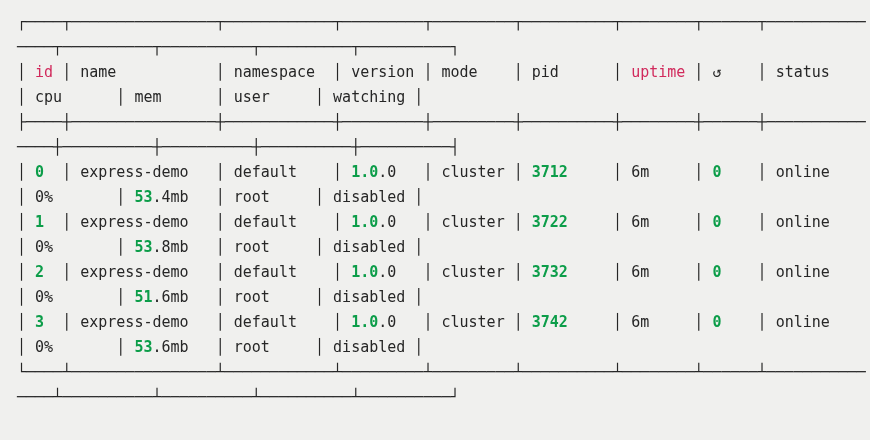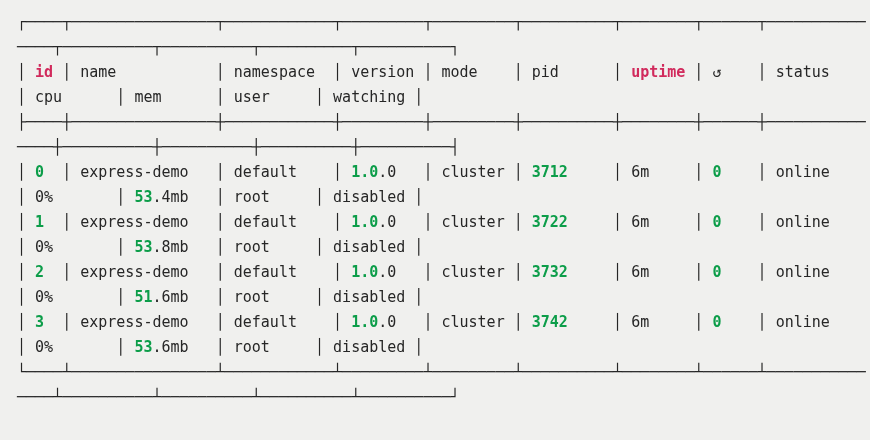--- a/index.html
+++ b/index.html
@@ -20,21 +20,21 @@
   }
   pre.screen{
     margin:0;
     padding:10px 0 0 17px;
     font-family:"DejaVu Sans Mono","Liberation Mono",monospace;
     font-size:15px;
     line-height:25px;
     color:var(--fg);
     white-space:pre;
   }
-  .seg-red{color:var(--red);font-weight:bold;text-align:right;}
+  .seg-red{color:var(--red);font-weight:normal;text-align:right;}
   .seg-green{color:var(--green);font-weight:bold;}
   .line{height:25px;}
 </style>
 </head>
 <body>
 
 <div class="terminal">
   <pre class="screen" id="screen"><div class="line"><span>┌────┬────────────────┬────────────┬─────────┬─────────┬──────────┬────────┬──────┬───────────</span></div><div class="line"><span>────┬──────────┬──────────┬──────────┬──────────┐</span></div><div class="line"><span>│</span><span> </span><span class="seg-red">id</span><span> │</span><span> </span><span>name</span><span>           │</span><span> </span><span>namespace</span><span>  │</span><span> </span><span>version</span><span> │</span><span> </span><span>mode</span><span>    │</span><span> </span><span>pid</span><span>      │</span><span> </span><span class="seg-red">uptime</span><span> │</span><span> </span><span>↺</span><span>    │</span><span> </span><span>status</span><span>    </span></div><div class="line"><span>│</span><span> </span><span>cpu</span><span>      │</span><span> </span><span>mem</span><span>      │</span><span> </span><span>user</span><span>     │</span><span> </span><span>watching</span><span> │</span></div><div class="line"><span>├────┼────────────────┼────────────┼─────────┼─────────┼──────────┼────────┼──────┼───────────</span></div><div class="line"><span>────┼──────────┼──────────┼──────────┼──────────┤</span></div><div class="line"><span>│</span><span> </span><span class="seg-green">0</span><span>  │</span><span> </span><span>express-demo</span><span>   │</span><span> </span><span>default</span><span>    │</span><span> </span><span class="seg-green">1.0</span><span>.0</span><span>   │</span><span> </span><span>cluster</span><span> │</span><span> </span><span class="seg-green">3712</span><span>     │</span><span> </span><span>6m</span><span>     │</span><span> </span><span class="seg-green">0</span><span>    │</span><span> </span><span>online</span><span>    </span></div><div class="line"><span>│</span><span> </span><span>0%</span><span>       │</span><span> </span><span class="seg-green">53</span><span>.4mb</span><span>   │</span><span> </span><span>root</span><span>     │</span><span> </span><span>disabled</span><span> │</span></div><div class="line"><span>│</span><span> </span><span class="seg-green">1</span><span>  │</span><span> </span><span>express-demo</span><span>   │</span><span> </span><span>default</span><span>    │</span><span> </span><span class="seg-green">1.0</span><span>.0</span><span>   │</span><span> </span><span>cluster</span><span> │</span><span> </span><span class="seg-green">3722</span><span>     │</span><span> </span><span>6m</span><span>     │</span><span> </span><span class="seg-green">0</span><span>    │</span><span> </span><span>online</span><span>    </span></div><div class="line"><span>│</span><span> </span><span>0%</span><span>       │</span><span> </span><span class="seg-green">53</span><span>.8mb</span><span>   │</span><span> </span><span>root</span><span>     │</span><span> </span><span>disabled</span><span> │</span></div><div class="line"><span>│</span><span> </span><span class="seg-green">2</span><span>  │</span><span> </span><span>express-demo</span><span>   │</span><span> </span><span>default</span><span>    │</span><span> </span><span class="seg-green">1.0</span><span>.0</span><span>   │</span><span> </span><span>cluster</span><span> │</span><span> </span><span class="seg-green">3732</span><span>     │</span><span> </span><span>6m</span><span>     │</span><span> </span><span class="seg-green">0</span><span>    │</span><span> </span><span>online</span><span>    </span></div><div class="line"><span>│</span><span> </span><span>0%</span><span>       │</span><span> </span><span class="seg-green">51</span><span>.6mb</span><span>   │</span><span> </span><span>root</span><span>     │</span><span> </span><span>disabled</span><span> │</span></div><div class="line"><span>│</span><span> </span><span class="seg-green">3</span><span>  │</span><span> </span><span>express-demo</span><span>   │</span><span> </span><span>default</span><span>    │</span><span> </span><span class="seg-green">1.0</span><span>.0</span><span>   │</span><span> </span><span>cluster</span><span> │</span><span> </span><span class="seg-green">3742</span><span>     │</span><span> </span><span>6m</span><span>     │</span><span> </span><span class="seg-green">0</span><span>    │</span><span> </span><span>online</span><span>    </span></div><div class="line"><span>│</span><span> </span><span>0%</span><span>       │</span><span> </span><span class="seg-green">53</span><span>.6mb</span><span>   │</span><span> </span><span>root</span><span>     │</span><span> </span><span>disabled</span><span> │</span></div><div class="line"><span>└────┴────────────────┴────────────┴─────────┴─────────┴──────────┴────────┴──────┴───────────</span></div><div class="line"><span>────┴──────────┴──────────┴──────────┴──────────┘</span></div></pre>
 </div>
 

